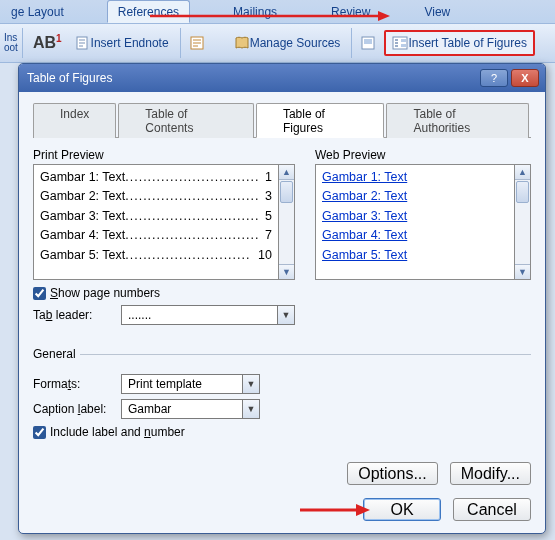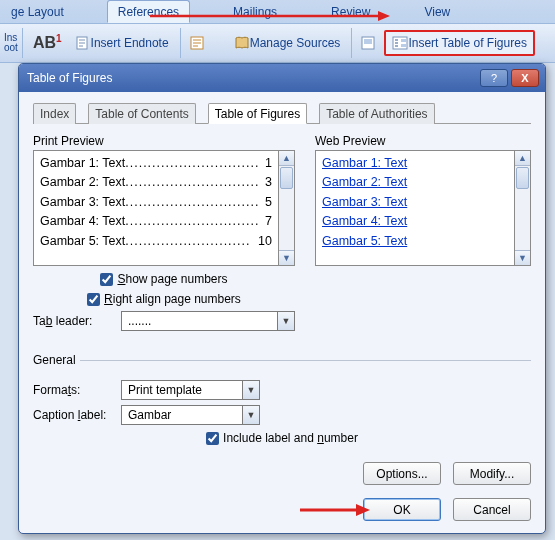--- a/index.html
+++ b/index.html
@@ -34,22 +34,22 @@
   .titlebar .title { flex: 1; padding-left: 2px; }
   .tbtn { width: 28px; height: 18px; margin-left: 3px; border-radius: 3px;
     border: 1px solid #2a4d88; background: linear-gradient(#87a5d6,#5f84c3);
     display: inline-flex; align-items: center; justify-content: center; color: #fff; font-size: 11px; }
   .tbtn.close { background: linear-gradient(#e07a6c,#c44c3a); border-color: #8b2f23; font-weight: bold; }
 
   .body { position: absolute; top: 28px; left: 0; right: 0; bottom: 0; padding: 10px 14px 12px;
     font-size: 12px; color: #000; }
 
   .tabs { display: flex; border-bottom: 1px solid #9e9e9e; }
-  .dtab { padding: 3px 6px 2px; border: 1px solid #9e9e9e; border-bottom: none;
-    background: #e7ebef; color: #444; margin-right: 12px; position: relative; top: 1px;
+  .dtab { padding: 3px 26px 2px; border: 1px solid #9e9e9e; border-bottom: none;
+    background: #e7ebef; color: #444; margin-right: 2px; position: relative; top: 1px;
     border-radius: 2px 2px 0 0; }
   .dtab.active { background: #fff; border-bottom: 1px solid #fff; color: #000; }
 
   .cols { display: flex; gap: 20px; margin-top: 10px; }
   .col { flex: 1; }
   .sect-label { margin-bottom: 2px; }
   .preview-wrap { position: relative; display: flex; }
   .preview { height: 116px; border: 1px solid #8a8a8a; background: #fff; padding: 3px 6px;
     overflow: hidden; font: 12.5px "Times New Roman"; flex: 1; }
   .scrolltrack { width: 16px; border: 1px solid #8a8a8a; border-left: none;
@@ -57,39 +57,39 @@
   .sbtn { height: 15px; background: linear-gradient(#f2f6fc,#d5e0ef); border-bottom: 1px solid #aab9cf;
     display: flex; align-items: center; justify-content: center; font-size: 9px; color: #4a6b9e; }
   .sbtn:last-child { border-top: 1px solid #aab9cf; border-bottom: none; }
   .thumb { flex: 0 0 22px; margin: 1px; background: linear-gradient(#e8eef8,#c8d6eb);
     border: 1px solid #9ab0cf; border-radius: 2px; }
   .sfill { flex: 1; }
   .pv-row { display: flex; white-space: nowrap; line-height: 1.55; }
   .pv-lead { flex: 1; overflow: hidden; letter-spacing: 1px; }
   .weblink { color: #0033cc; text-decoration: underline; line-height: 1.55; display: block; }
 
-  .chk-row { display: flex; align-items: center; gap: 4px; margin: 6px 0 2px; justify-content: center; }
+  .chk-row { display: flex; align-items: center; gap: 4px; margin: 6px 0 2px; }
   .chk-row input { margin: 0; accent-color: #2b5797; }
 
   .form-row { display: flex; align-items: center; margin-top: 5px; }
   .form-row label { width: 88px; }
   .combo { display: inline-flex; border: 1px solid #7a7a7a; background: #fff; height: 20px;
     align-items: center; }
   .combo span { padding: 0 6px; font-size: 12px; min-width: 120px; }
   .combo .dd { width: 17px; height: 100%; border-left: 1px solid #7a7a7a;
     background: linear-gradient(#f2f6fc,#d5e0ef); display: flex; align-items: center;
     justify-content: center; font-size: 9px; color: #444; }
 
   fieldset { border: 1px solid #bac4d2; border-left: 0; border-right: 0; border-bottom: 0;
     padding: 8px 0 0; margin: 22px 0 0; }
   legend { padding: 0 4px 0 0; }
 
   .btns { position: absolute; right: 14px; bottom: 48px; display: flex; gap: 12px; }
   .btns2 { position: absolute; right: 14px; bottom: 12px; display: flex; gap: 12px; }
-  .wbtn { min-width: 78px; height: 23px; font-size: 12px; border: 1px solid #8a8a8a;
+  .wbtn { min-width: 78px; height: 23px; font-size: 16px; border: 1px solid #8a8a8a;
     background: linear-gradient(#fdfdfd,#e6e9ed); border-radius: 3px; padding: 0 10px; }
   .wbtn.primary { border: 1px solid #3e77c2; box-shadow: 0 0 0 1px #9bc1ef inset; }
 
   
   .arrow { position: absolute; pointer-events: none; }
   .arrow svg { overflow: visible; }
 
   .underline-key { text-decoration: underline; }
 </style>
 </head>
@@ -215,24 +215,20 @@
             <div class="thumb"></div>
             <div class="sfill"></div>
             <div class="sbtn">▼</div>
           </div>
         </div>
 
         <div class="chk-row">
             <input type="checkbox" checked="" style="">
             <span><span class="underline-key">S</span>how page numbers</span>
           </div>
-        <div class="chk-row">
-            <input type="checkbox" checked="" style="">
-            <span><span class="underline-key">R</span>ight align page numbers</span>
-          </div>
 
         <div class="form-row">
           <label>Ta<span class="underline-key">b</span> leader:</label>
           <div class="combo">
             <span style="min-width:155px">.......</span>
             <div class="dd">▼</div>
           </div>
         </div>
       </div>
 

